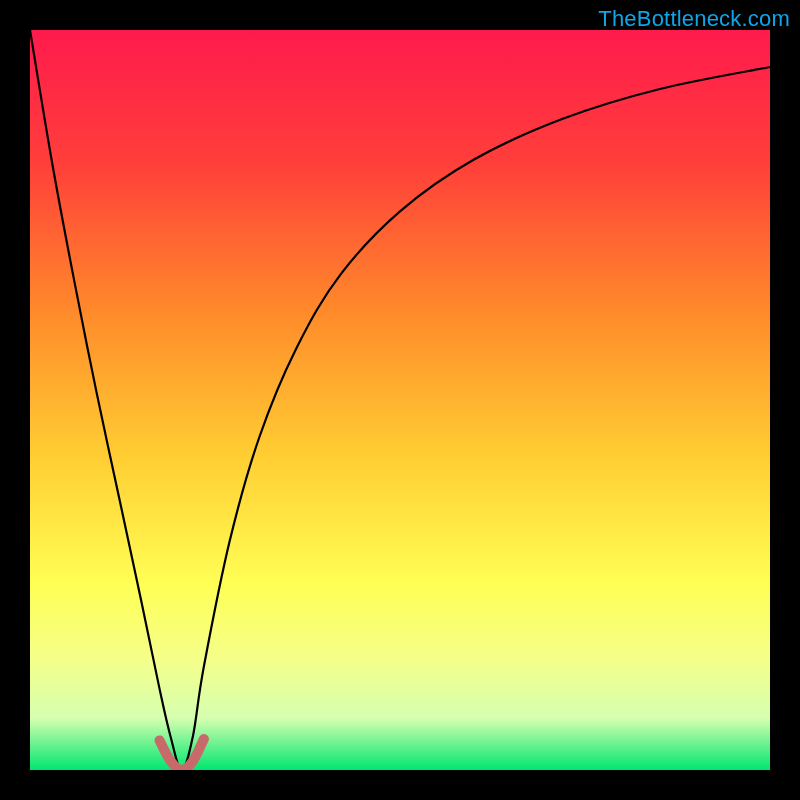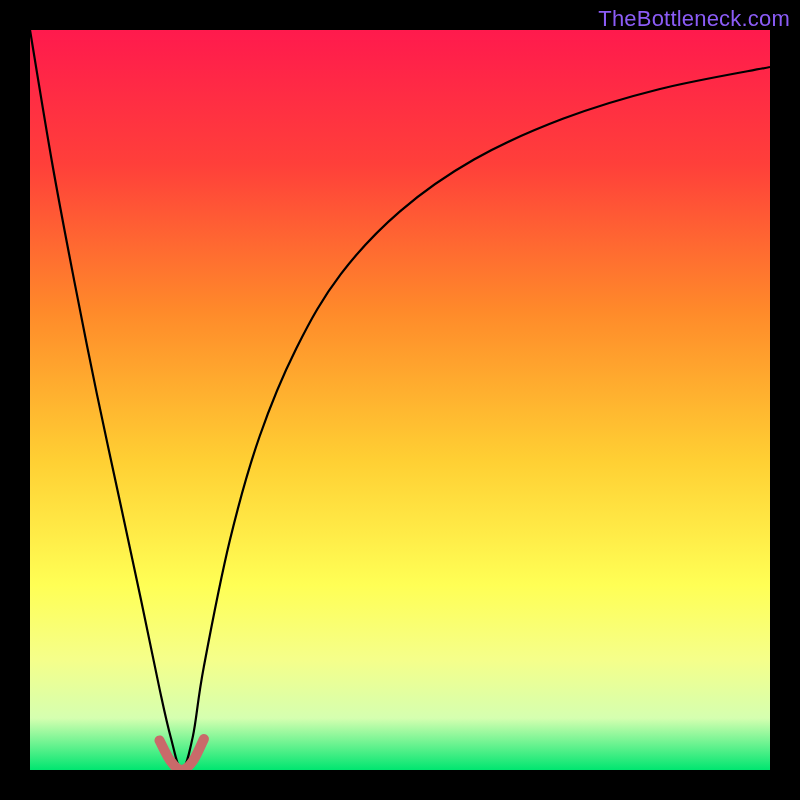--- a/index.html
+++ b/index.html
@@ -26,21 +26,21 @@
     overflow: hidden;
   }
   .gradient-bg {
     position: absolute;
     left: 0; top: 0; right: 0; bottom: 0;
   }
   .watermark {
     position: absolute;
     top: 6px;
     right: 10px;
-    color: #8b5cf6;
+    color: #0ea5e9;
     font-size: 22px;
     font-weight: 400;
     letter-spacing: 0.2px;
   }
   svg.curve {
     position: absolute;
     left: 0; top: 0;
     width: 740px;
     height: 740px;
   }

